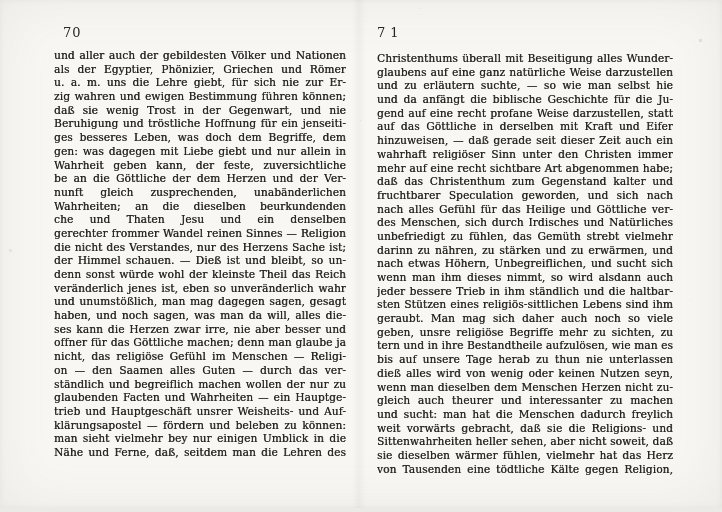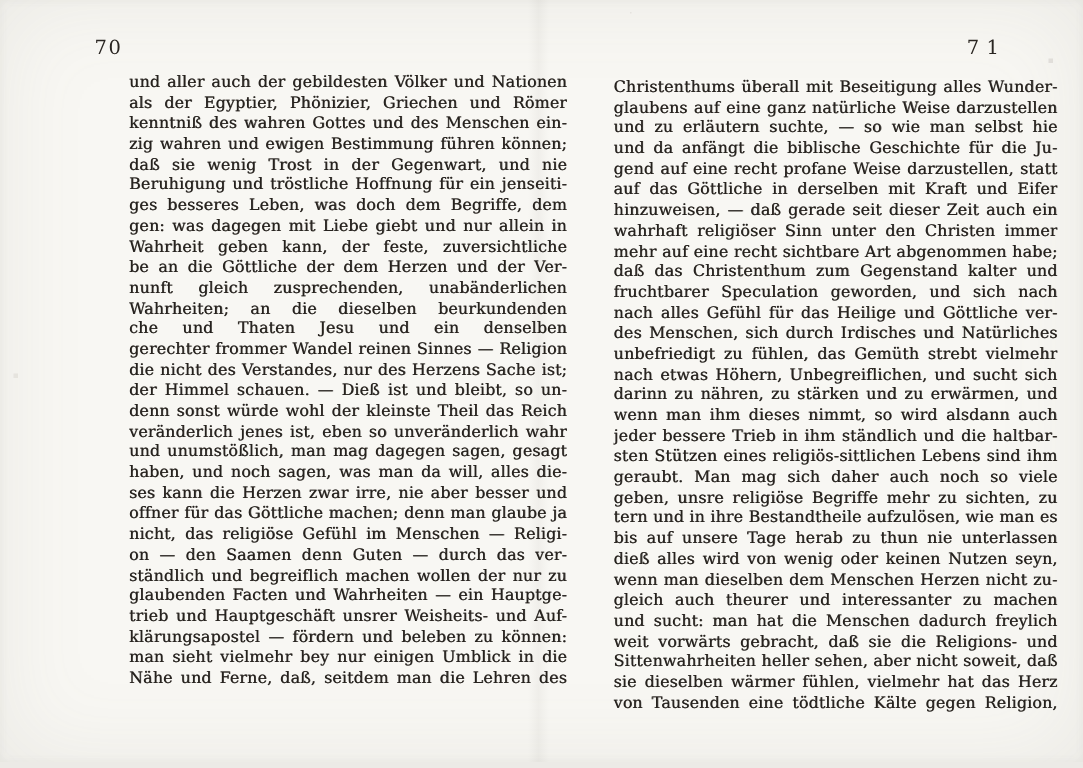--- a/index.html
+++ b/index.html
@@ -32,22 +32,22 @@
   }
   .page-left  { left: 54px;  width: 292px; }
   .page-right { left: 377px; width: 296px; }
   .pagenum {
     font-size: 13px;
     line-height: 14px;
     letter-spacing: 1px;
     color: #2a2622;
   }
   .pagenum-left  { text-align: left; margin-left: 9px; margin-bottom: 9px; }
-  .pagenum-right { text-align: right; margin-right: 2px; margin-bottom: 12px; letter-spacing: 5px; }
-  .text-block { width: 100%; margin-left: 32px; }
+  .pagenum-right { margin-right: 2px; margin-bottom: 12px; letter-spacing: 5px; }
+  .text-block { width: 100%; }
   .line {
     font-size: 10.6px;
     line-height: 13.7px;
     height: 13.7px;
     text-align: justify;
     text-align-last: justify;
     white-space: normal;
     overflow: hidden;
     color: #26221e;
     
@@ -72,42 +72,42 @@
 
 <div class="spread">
   <div class="gutter"></div>
   <div class="speckles"></div>
 
   <div class="page page-left">
     <div class="pagenum pagenum-left">70</div>
     <div class="text-block">
         <div class="line">und aller auch der gebildesten Völker und Nationen</div>
         <div class="line">als der Egyptier, Phönizier, Griechen und Römer</div>
-        <div class="line">kenntniß des wahren Gottes und des Menschen ein-</div>
+        <div class="line">u. a. m. uns die Lehre giebt, für sich nie zur Er-</div>
         <div class="line">zig wahren und ewigen Bestimmung führen können;</div>
         <div class="line">daß sie wenig Trost in der Gegenwart, und nie wahre</div>
         <div class="line">Beruhigung und tröstliche Hoffnung für ein jenseiti-</div>
         <div class="line">ges besseres Leben, was doch dem Begriffe, dem</div>
         <div class="line">gen: was dagegen mit Liebe giebt und nur allein in</div>
         <div class="line">Wahrheit geben kann, der feste, zuversichtliche Glau-</div>
         <div class="line">be an die Göttliche der dem Herzen und der Ver-</div>
         <div class="line">nunft gleich zusprechenden, unabänderlichen revelirten</div>
         <div class="line">Wahrheiten; an die dieselben beurkundenden Aussprü-</div>
         <div class="line">che und Thaten Jesu und ein denselben entsprechender</div>
         <div class="line">gerechter frommer Wandel reinen Sinnes — Religion —</div>
         <div class="line">die nicht des Verstandes, nur des Herzens Sache ist;</div>
         <div class="line">der Himmel schauen. — Dieß ist und bleibt, so un-</div>
         <div class="line">denn sonst würde wohl der kleinste Theil das Reich</div>
         <div class="line">veränderlich jenes ist, eben so unveränderlich wahr</div>
         <div class="line">und unumstößlich, man mag dagegen sagen, gesagt</div>
         <div class="line">haben, und noch sagen, was man da will, alles die-</div>
         <div class="line">ses kann die Herzen zwar irre, nie aber besser und</div>
         <div class="line">offner für das Göttliche machen; denn man glaube ja</div>
         <div class="line">nicht, das religiöse Gefühl im Menschen — Religi-</div>
-        <div class="line">on — den Saamen denn Guten — durch das ver-</div>
+        <div class="line">on — den Saamen alles Guten — durch das ver-</div>
         <div class="line">ständlich und begreiflich machen wollen der nur zu be-</div>
         <div class="line">glaubenden Facten und Wahrheiten — ein Hauptge-</div>
         <div class="line">trieb und Hauptgeschäft unsrer Weisheits- und Auf-</div>
         <div class="line">klärungsapostel — fördern und beleben zu können: ja</div>
         <div class="line">man sieht vielmehr bey nur einigen Umblick in die</div>
         <div class="line">Nähe und Ferne, daß, seitdem man die Lehren des</div>
       </div>
   </div>
 
   <div class="page page-right">
@@ -120,22 +120,22 @@
         <div class="line">gend auf eine recht profane Weise darzustellen, statt</div>
         <div class="line">auf das Göttliche in derselben mit Kraft und Eifer</div>
         <div class="line">hinzuweisen, — daß gerade seit dieser Zeit auch ein</div>
         <div class="line">wahrhaft religiöser Sinn unter den Christen immer</div>
         <div class="line">mehr auf eine recht sichtbare Art abgenommen habe;</div>
         <div class="line">daß das Christenthum zum Gegenstand kalter und un-</div>
         <div class="line">fruchtbarer Speculation geworden, und sich nach und</div>
         <div class="line">nach alles Gefühl für das Heilige und Göttliche ver-</div>
         <div class="line">des Menschen, sich durch Irdisches und Natürliches</div>
         <div class="line">unbefriedigt zu fühlen, das Gemüth strebt vielmehr</div>
+        <div class="line">darinn zu nähren, zu stärken und zu erwärmen, und</div>
         <div class="line">nach etwas Höhern, Unbegreiflichen, und sucht sich</div>
-        <div class="line">darinn zu nähren, zu stärken und zu erwärmen, und</div>
         <div class="line">wenn man ihm dieses nimmt, so wird alsdann auch</div>
         <div class="line">jeder bessere Trieb in ihm ständlich und die haltbar-</div>
         <div class="line">sten Stützen eines religiös-sittlichen Lebens sind ihm</div>
         <div class="line">geraubt. Man mag sich daher auch noch so viele Mühe</div>
         <div class="line">geben, unsre religiöse Begriffe mehr zu sichten, zu läu-</div>
         <div class="line">tern und in ihre Bestandtheile aufzulösen, wie man es</div>
         <div class="line">bis auf unsere Tage herab zu thun nie unterlassen hat,</div>
         <div class="line">dieß alles wird von wenig oder keinen Nutzen seyn,</div>
         <div class="line">wenn man dieselben dem Menschen Herzen nicht zu-</div>
         <div class="line">gleich auch theurer und interessanter zu machen weiß</div>

